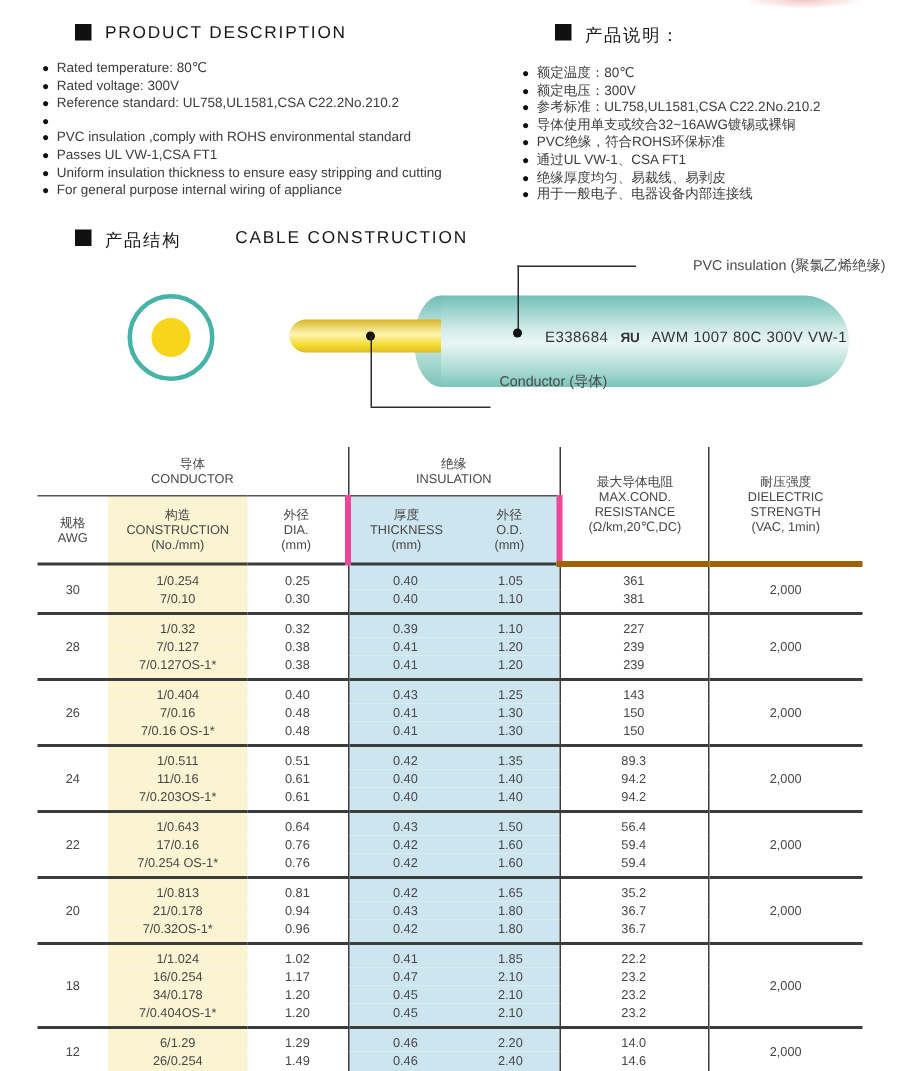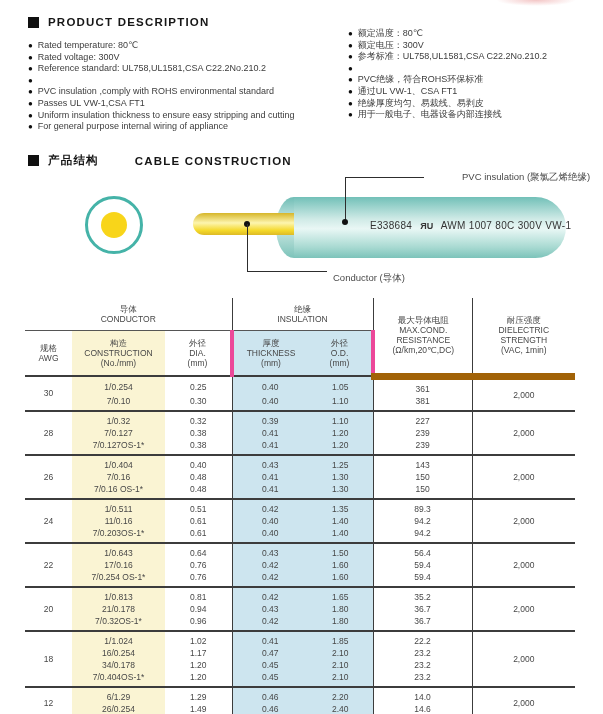--- a/index.html
+++ b/index.html
@@ -9,22 +9,22 @@
     font-family:"Liberation Sans","DejaVu Sans",sans-serif;
     color:#3f3f3f;
   }
   .abs { position:absolute; }
 
   
   .smudge { left:496px; top:-6px; width:80px; height:12px;
     background:radial-gradient(ellipse at center, rgba(225,110,110,.40), rgba(225,110,110,0) 70%); }
 
   
-  .sec-title { display:flex; align-items:center; gap:9px;
-    font-size:11.5px; font-weight:bold; color:#161616; letter-spacing:1.2px; }
+  .sec-title { display:flex; align-items:flex-start; gap:9px;
+    font-size:11.5px; font-weight:normal; color:#161616; letter-spacing:1.2px;margin-left:22px; }
   .sq { width:11px; height:11px; background:#101010; flex:0 0 auto; }
   .sec-title .gap { width:18px; }
 
   
   .desc-en { left:28px; top:16px; width:322px; }
   .desc-cn { left:348px; top:16px; width:250px; }
   ul.bullets { list-style:none; margin-top:12px; }
   ul.bullets li { display:flex; align-items:baseline; white-space:nowrap;
     font-size:9px; line-height:11.6px; color:#3c3c3c; }
   ul.bullets .dot { font-size:8px; margin-right:5px; color:#0e0e0e; }
@@ -33,45 +33,45 @@
   .sec2-title { left:28px; top:153px; }
   .xsec-outer { left:85px; top:196px; width:58px; height:58px; border:3px solid #45b3a8;
     border-radius:50%; background:#fff; }
   .xsec-core { left:101px; top:212px; width:26px; height:26px; border-radius:50%; background:#f8d51a; }
   .cab-ell { left:276px; top:197px; width:36px; height:61px; border-radius:50%; z-index:1;
     background:linear-gradient(to bottom,#6fbdb5,#d9efec 45%,#b4ddd6 65%,#7cc3ba); }
   .rod { left:193px; top:213px; width:112px; height:22px; border-radius:11px 0 0 11px; z-index:2;
     background:linear-gradient(to bottom,#d6b629,#fdf5ae 45%,#f4d829 80%,#ddba26); }
   .cab-body { left:294px; top:197px; width:272px; height:61px; border-radius:0 31px 31px 0; z-index:3;
     background:linear-gradient(to bottom,#72c0b8,#cfeae6 36%,#e9f7f5 52%,#a9dad2 82%,#7cc3ba); }
-  .cab-print { left:358px; top:220px; width:212px; z-index:4; 
-    font-size:10px; color:#343434; letter-spacing:.3px; white-space:nowrap;margin-left:12px; }
+  .cab-print { left:358px; top:220px; width:212px; z-index:4; text-align:center;
+    font-size:10px; color:#343434; letter-spacing:.3px; white-space:nowrap; }
   .cab-print .ul { font-weight:bold; font-size:9px; margin:0 5px; letter-spacing:0; }
   .ptr { background:#2d2d2d; z-index:4; }
   .pvc-h { left:345px; top:177px; width:79px; height:1px; }
   .pvc-v { left:345px; top:177px; width:1px; height:44px; }
   .pvc-dot { left:342px; top:219px; width:6px; height:6px; border-radius:50%; background:#111; z-index:4; }
   .cond-dot { left:244px; top:221px; width:6px; height:6px; border-radius:50%; background:#111; z-index:4; }
   .cond-v { left:247px; top:224px; width:1px; height:47px; }
   .cond-h { left:247px; top:271px; width:80px; height:1px; }
   .dia-label { font-size:9.5px; color:#4a4a4a; white-space:nowrap; z-index:4; }
   .pvc-label { left:430px; top:171px;margin-left:32px; }
-  .cond-label { left:333px; top:272px; }
+  .cond-label { left:333px; top:248px; }
 
   
   table.spec { left:25px; top:298px; position:absolute; width:550px;
     border-collapse:collapse; table-layout:fixed; }
   table.spec th, table.spec td { font-size:8.5px; font-weight:normal; color:#474747;
     text-align:center; vertical-align:middle; }
   table.spec thead div { line-height:10px; }
   tr.ghead th { height:32px; }
   tr.shead th { height:46px; border-bottom:2px solid #3c3c3c; }
   .g-cond, .g-ins { border-bottom:1px solid #555; }
   .g-cond, .g-ins, .h-res { border-right:1px solid #3c3c3c; }
-  .h-res, .h-die { border-bottom:7px solid #a16207;margin-left:44px; }
+  .h-res, .h-die { border-bottom:4px solid #a16207;margin-left:44px; }
   .s-dia, .s-od { border-right:4px solid #ec4899; }
   .bg-y { background:#faf4d3; }
   .bg-b { background:#cde5ef; }
   tbody td { line-height:12px; }
   tbody tr.gfirst td { border-top:2px solid #3c3c3c; }
   tbody td.ln-first { padding-top:3px; }
   tbody td.ln-last { padding-bottom:3px; }
   tbody td.c-dia, tbody td.c-od, tbody td.c-res { border-right:1px solid #3c3c3c; }
 </style>
 </head>
@@ -113,35 +113,40 @@
         <span>Uniform insulation thickness to ensure easy stripping and cutting</span>
       </li>
       <li>
         <span class="dot">●</span>
         <span>For general purpose internal wiring of appliance</span>
       </li>
     </ul>
 </section>
 
 <section class="abs desc-cn">
+  <h2 class="sec-title">
+    <span class="sq"></span>
+    <span>产品说明：</span>
+  </h2>
   <ul class="bullets" id="bullets-cn">
       <li>
         <span class="dot">●</span>
         <span>额定温度：80℃</span>
       </li>
       <li>
         <span class="dot">●</span>
         <span>额定电压：300V</span>
       </li>
       <li>
         <span class="dot">●</span>
         <span>参考标准：UL758,UL1581,CSA C22.2No.210.2</span>
       </li>
       <li>
         <span class="dot">●</span>
+        <span>导体使用单支或绞合32~16AWG镀锡或裸铜</span>
       </li>
       <li>
         <span class="dot">●</span>
         <span>PVC绝缘，符合ROHS环保标准</span>
       </li>
       <li>
         <span class="dot">●</span>
         <span>通过UL VW-1、CSA FT1</span>
       </li>
       <li>

